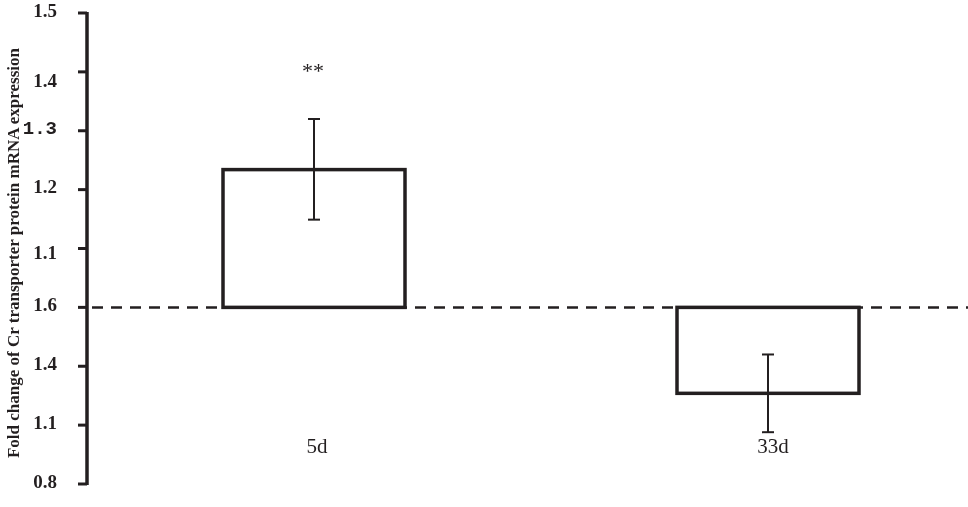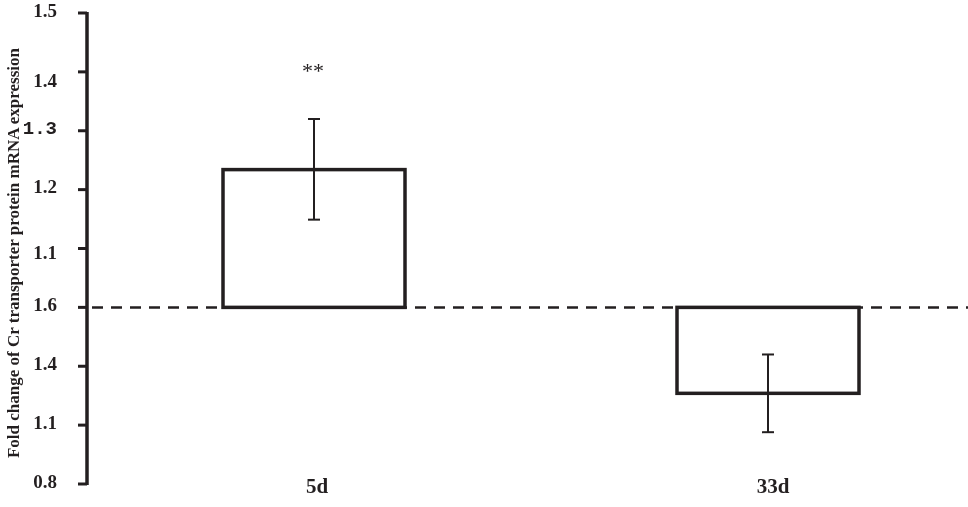--- a/index.html
+++ b/index.html
@@ -2,21 +2,21 @@
 <html><head>
 <meta charset="utf-8">
 <style>
   html, body { margin:0; padding:0; background:#ffffff; }
   body { width:968px; height:507px; position:relative; overflow:hidden;
          font-family:"Liberation Serif", "DejaVu Serif", serif; color:#231f20; }
   #chart { position:absolute; left:0; top:0; width:968px; height:507px; }
   .ylabel { position:absolute; left:14px; top:253px; transform:translate(-50%,-50%) rotate(-90deg);
             white-space:nowrap; font-weight:bold; font-size:17px; }
   .tick-label { position:absolute; font-weight:bold; font-size:19px; width:50px; text-align:right; }
-  .cat-label { position:absolute; font-weight:bold; font-size:21px; transform:translateX(-50%);margin-top:40px; }
+  .cat-label { position:absolute; font-weight:normal; font-size:21px; transform:translateX(-50%); }
   .annot { position:absolute; font-size:22px; transform:translateX(-50%); }
 </style>
 </head>
 <body>
 
 <svg id="chart" viewBox="0 0 968 507" xmlns="http://www.w3.org/2000/svg">
   <g id="axis">
       <line x1="87" y1="12" x2="87" y2="485" stroke="#231f20" stroke-width="3.5"></line>
       <line x1="78" y1="484" x2="87" y2="484" stroke="#231f20" stroke-width="3"></line>
       <line x1="78" y1="425.12499999999994" x2="87" y2="425.12499999999994" stroke="#231f20" stroke-width="3"></line>

